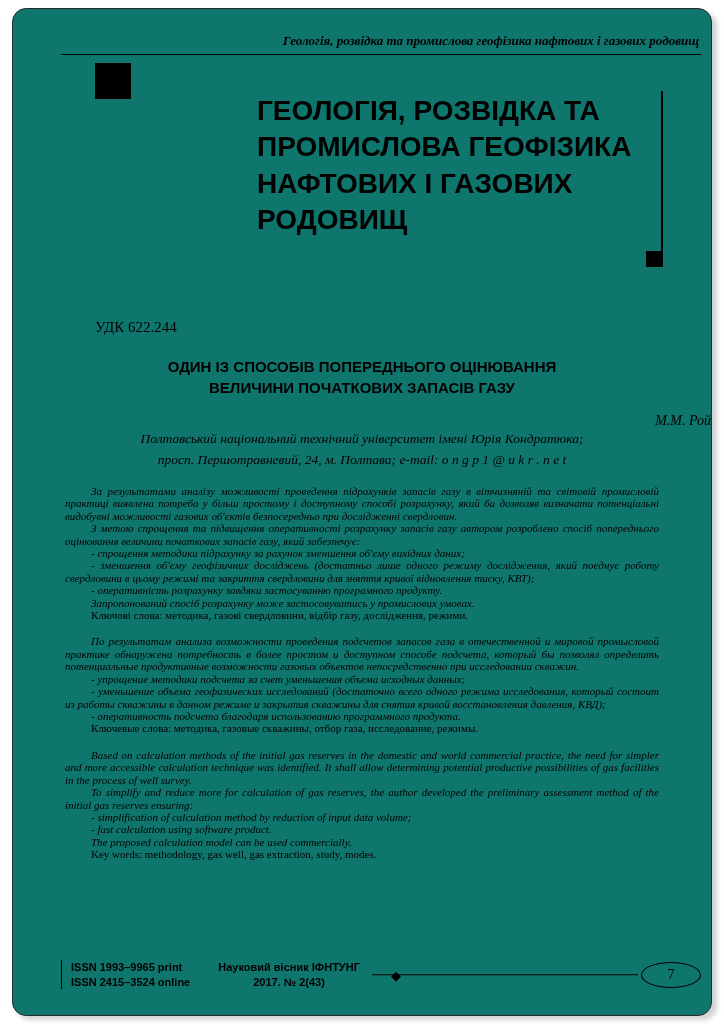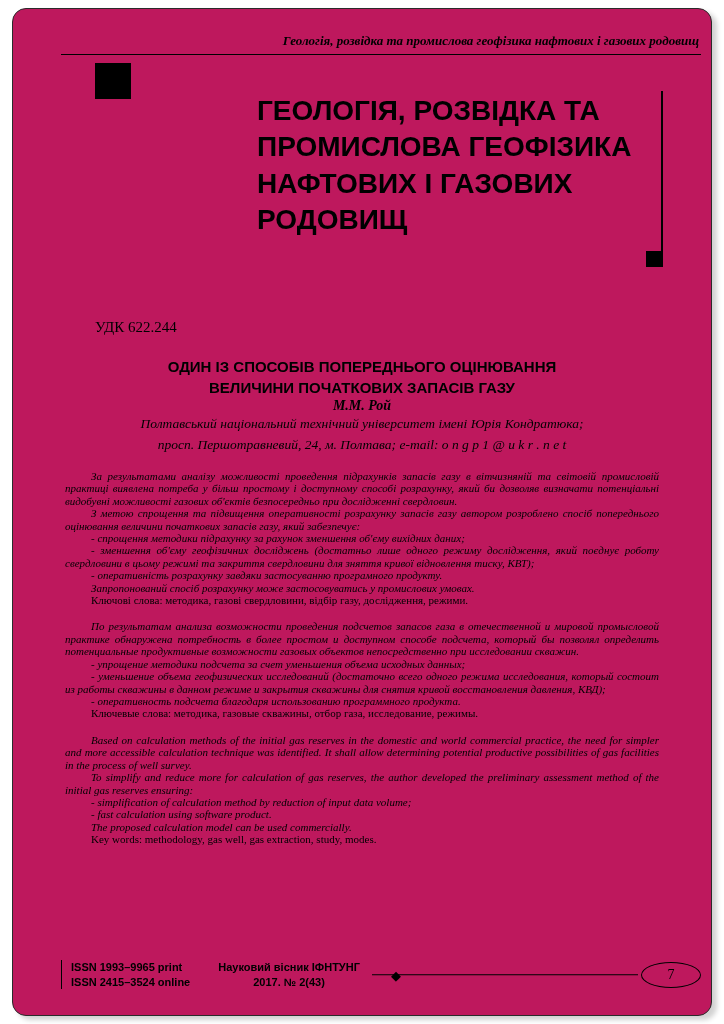--- a/index.html
+++ b/index.html
@@ -4,21 +4,21 @@
 <style>
   * { margin: 0; padding: 0; box-sizing: border-box; }
   html, body { background: #ffffff; }
   body {
     width: 724px; height: 1024px; position: relative;
     font-family: "Liberation Serif", serif; color: #000;
   }
   .page {
     position: absolute; left: 12px; top: 8px;
     width: 700px; height: 1008px;
-    background: #be185d;
+    background: #0f766e;
     border: 1.5px solid #2b2b2b;
     border-radius: 14px;
     overflow: hidden;
     box-shadow: 5px 4px 5px rgba(0,0,0,0.18);
   }
   .running-header {
     margin: 24px 10px 0 48px;
     border-bottom: 1.5px solid #000;
     padding: 0 2px 5px 0;
     text-align: right;
@@ -43,22 +43,22 @@
     position: absolute; left: 633px; bottom: 0;
     width: 16px; height: 16px; background: #000;
   }
   .udc { margin: 52px 0 0 82px; font-size: 15px; }
   .article-title {
     margin-top: 20px; text-align: center;
     font-family: Liberation Sans, sans-serif;
     font-weight: bold; font-size: 15px; line-height: 1.4;
   }
   .author {
-    text-align: center;
-    font-weight: bold; font-style: italic; font-size: 14px;
+    margin-top: 15px; text-align: right;
+    font-weight: normal; font-style: italic; font-size: 14px;
   }
   .affiliation {
     text-align: center;
     font-style: italic; font-size: 13.5px; line-height: 1.55;
   }
   .abstract {
     margin: 14px 52px 0;
     font-style: italic; font-size: 11px; line-height: 1.13;
     text-align: justify;
   }

